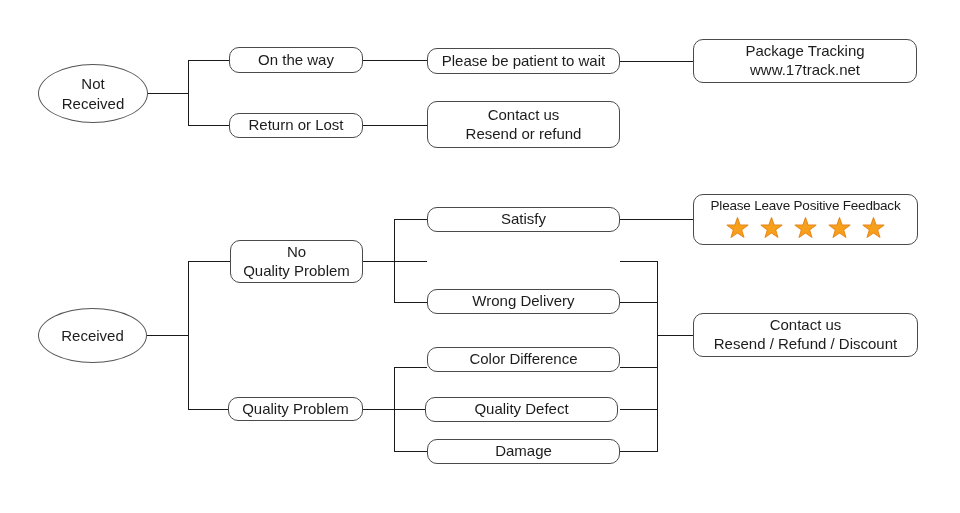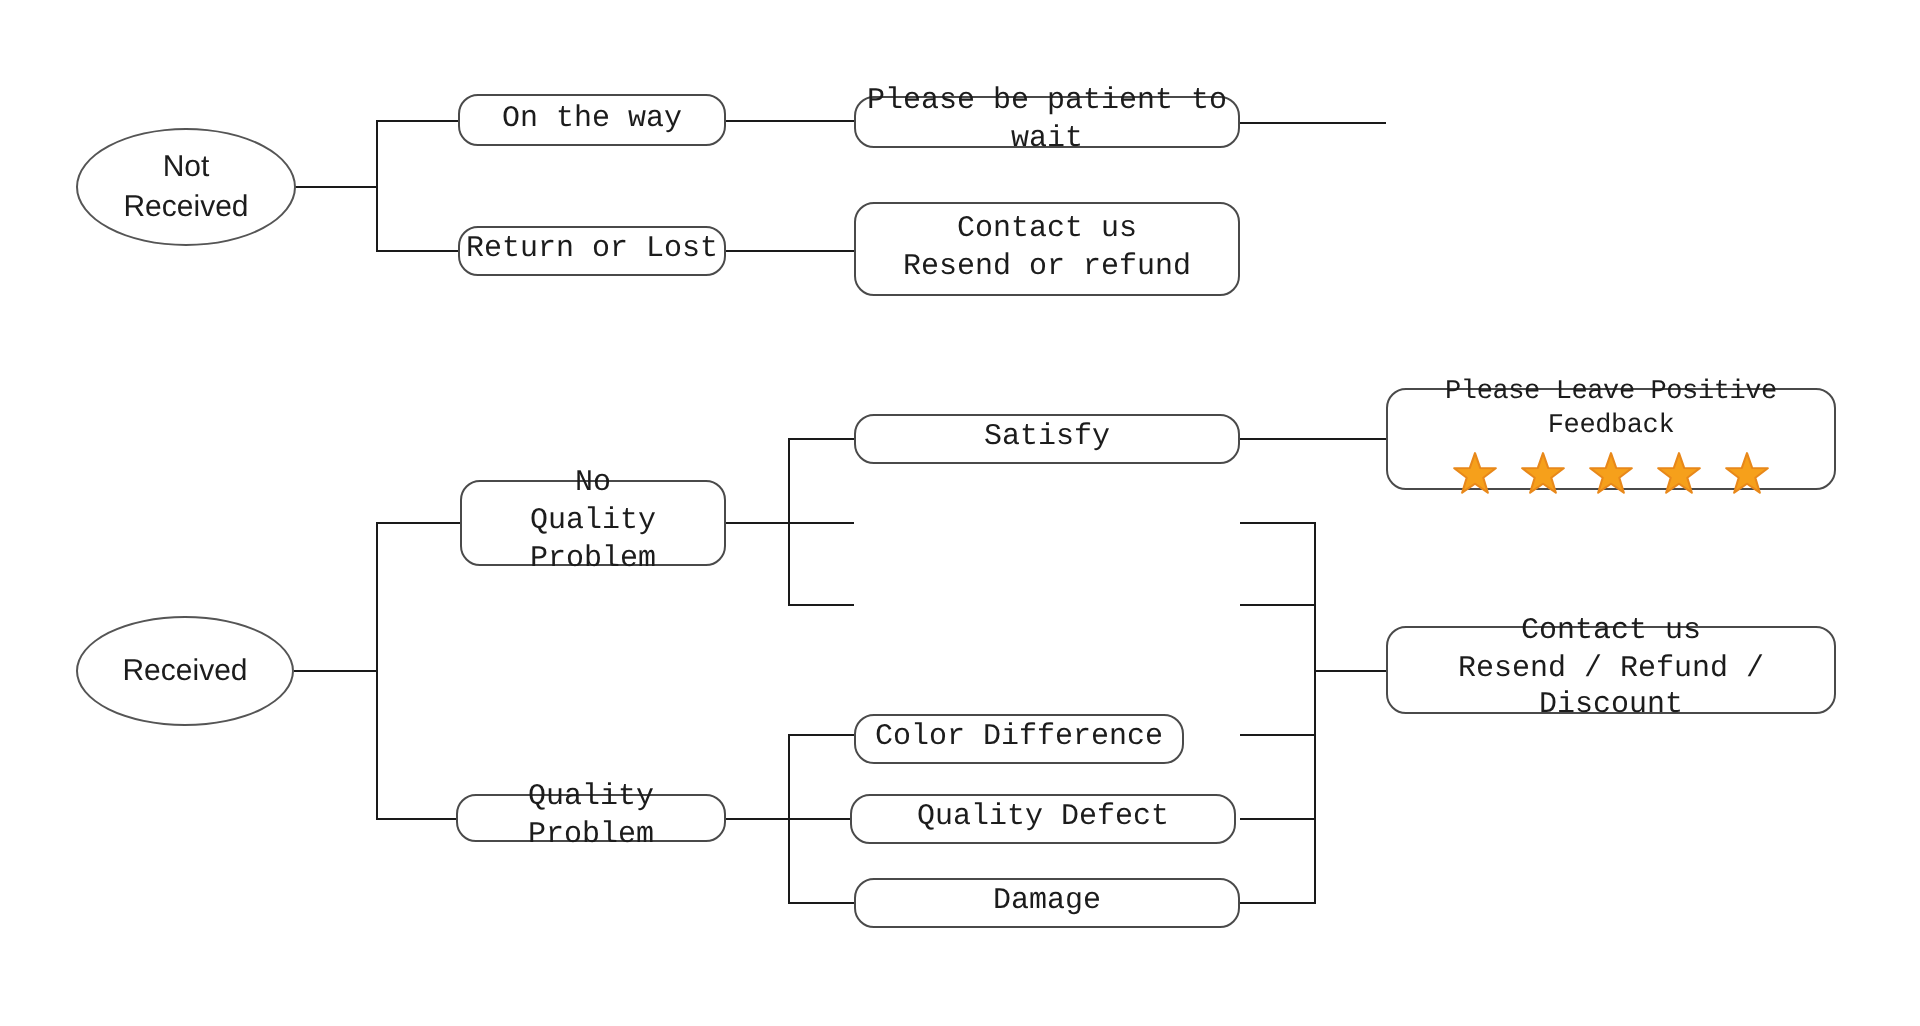--- a/index.html
+++ b/index.html
@@ -4,21 +4,21 @@
 <style>
   html,body{margin:0;padding:0;background:#ffffff;}
   .canvas{
     position:relative;width:960px;height:513px;background:#ffffff;overflow:hidden;
     font-family:"Liberation Sans","DejaVu Sans",sans-serif;color:#1c1c1c;
   }
   .box{
     position:absolute;box-sizing:border-box;background:#ffffff;
     border:1px solid #4a4a4a;border-radius:10px;
     display:flex;align-items:center;justify-content:center;text-align:center;
-    font-size:15px;line-height:1.25;white-space:pre-line;z-index:2;font-family:Liberation Mono, monospace;
+    font-size:15px;line-height:1.25;white-space:pre-line;z-index:2;
   }
   .ellipse{
     position:absolute;box-sizing:border-box;background:#ffffff;
     border:1px solid #555555;border-radius:50%;
     display:flex;align-items:center;justify-content:center;text-align:center;
     font-size:15px;line-height:1.3;white-space:pre-line;z-index:2;
   }
   .hl{position:absolute;height:1px;background:#1a1a1a;z-index:1;}
   .vl{position:absolute;width:1px;background:#1a1a1a;z-index:1;}
   .feedback-box{flex-direction:column;justify-content:center;gap:1px;padding-top:0;}
@@ -60,38 +60,41 @@
   <div class="vl" style="left:657px;top:261px;height:191px"></div>
   <div class="hl" style="left:657px;top:335px;width:36px"></div>
 
   <div class="ellipse" style="left:38px;top:64px;width:110px;height:59px">Not
 Received</div>
 
   <div class="box" style="left:229px;top:47px;width:134px;height:26px">On the way</div>
 
   <div class="box" style="left:427px;top:48px;width:193px;height:26px">Please be patient to wait</div>
 
+  <div class="box" style="left:693px;top:39px;width:224px;height:44px">Package Tracking
+www.17track.net</div>
 
   <div class="box" style="left:229px;top:113px;width:134px;height:25px">Return or Lost</div>
 
   <div class="box" style="left:427px;top:101px;width:193px;height:47px">Contact us
 Resend or refund</div>
 
   <div class="ellipse" style="left:38px;top:308px;width:109px;height:55px">Received</div>
 
   <div class="box" style="left:230px;top:240px;width:133px;height:43px">No
 Quality Problem</div>
 
   <div class="box" style="left:228px;top:397px;width:135px;height:24px">Quality Problem</div>
 
   <div class="box" style="left:427px;top:207px;width:193px;height:25px">Satisfy</div>
 
 
+  <div class="box" style="left:427px;top:289px;width:193px;height:25px">Wrong Delivery</div>
 
-  <div class="box" style="left:427px;top:357px;width:165px;height:25px">Color Difference</div>
+  <div class="box" style="left:427px;top:347px;width:193px;height:25px">Color Difference</div>
 
   <div class="box" style="left:425px;top:397px;width:193px;height:25px">Quality Defect</div>
 
   <div class="box" style="left:427px;top:439px;width:193px;height:25px">Damage</div>
 
   <div class="box feedback-box" style="left:693px;top:194px;width:225px;height:51px">
     <div class="feedback-title">Please Leave Positive Feedback</div>
     <div class="star-row"><svg width="25" height="25" viewBox="0 0 24 24">
           <path d="M12,1.5 L14.47,8.60 L21.99,8.76 L15.99,13.30 L18.17,20.49 L12,16.2 L5.83,20.49 L8.01,13.30 L2.01,8.76 L9.53,8.60 Z" fill="#F6A01B" stroke="#E8881A" stroke-width="1" stroke-linejoin="round"></path>
         </svg><svg width="25" height="25" viewBox="0 0 24 24">

